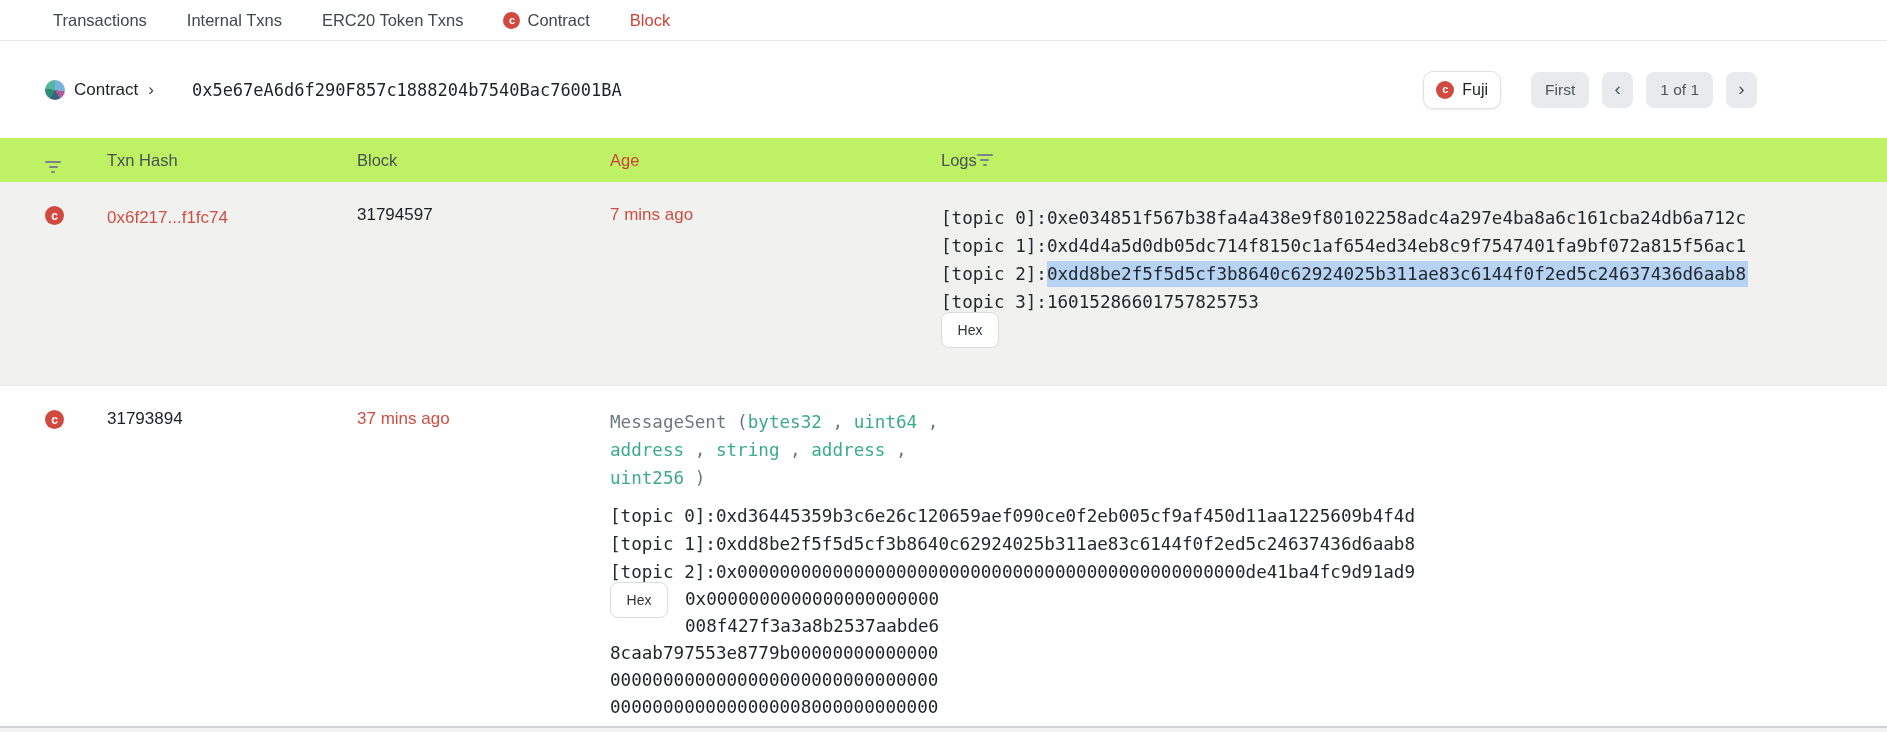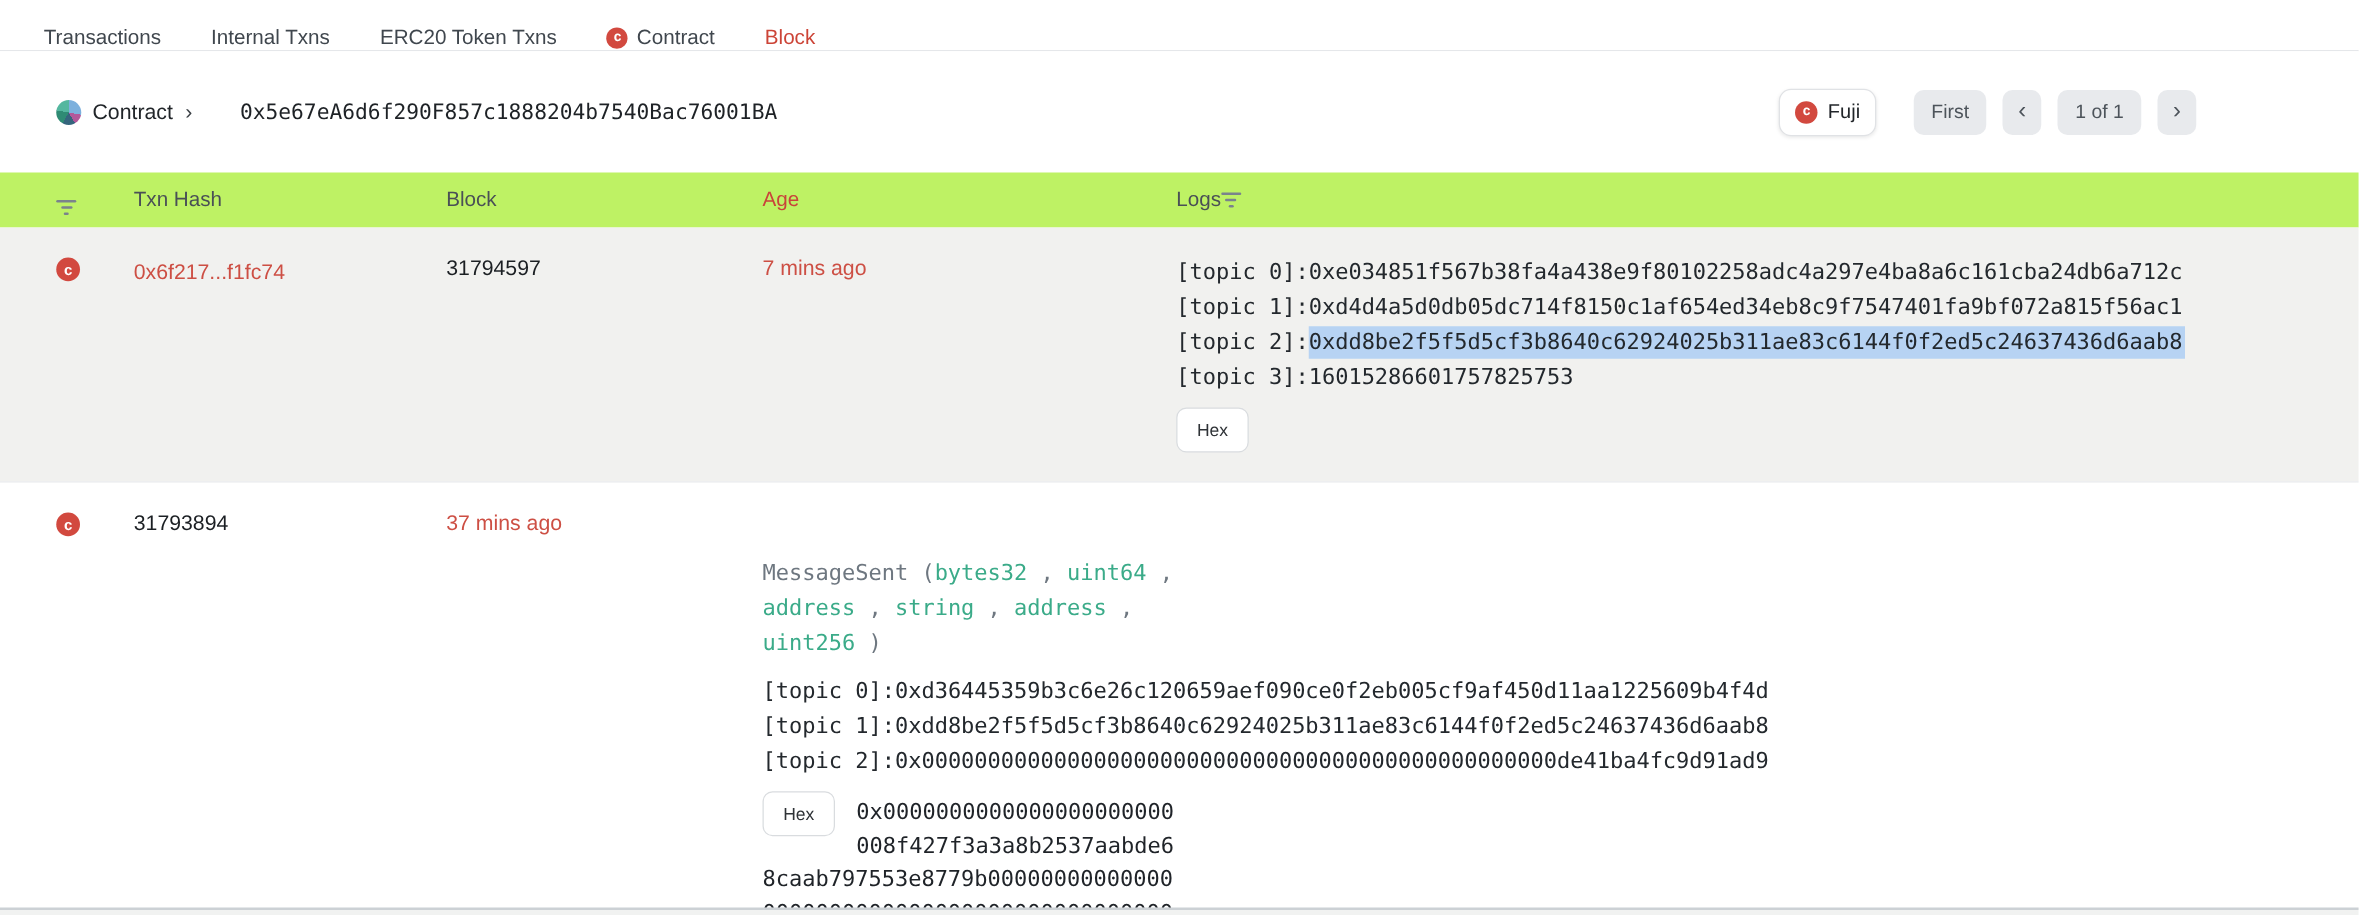--- a/index.html
+++ b/index.html
@@ -1,20 +1,20 @@
 <!DOCTYPE html>
 <html><head>
 <meta charset="utf-8">
 <style>
   * { margin:0; padding:0; box-sizing:border-box; }
   html,body { width:1887px; height:732px; overflow:hidden; background:#fff;
               font-family:"Liberation Sans", sans-serif; color:#23282d; }
 
   
-  .nav { height:41px; display:flex; align-items:flex-end; padding-left:35px;
+  .nav { height:41px; display:flex; align-items:center; padding-left:53px;
          border-bottom:1px solid #e5e7ea; background:#fff; }
   .nav-item { display:flex; align-items:center; margin-right:40px; font-size:16.5px;
               color:#40474e; cursor:pointer; white-space:nowrap; }
   .nav-item.active { color:#cc4437; }
   .c-badge { border-radius:50%; background:#d2493f; color:#fff; display:inline-flex;
              align-items:center; justify-content:center; font-weight:700; line-height:1; }
   .nav-badge { width:17px; height:17px; font-size:11px; margin-right:7px; }
 
   
   .header { height:97px; display:flex; align-items:center; padding:0 130px 0 45px;
@@ -52,25 +52,25 @@
   .cell-icon { padding-left:45px; }
   .row { padding-top:22px; }
   .row-1 { background:#f1f1ef; height:203px; overflow:hidden; }
   .row-2 { background:#ffffff; height:341px; overflow:hidden; border-top:1px solid #e7e9eb; }
   .row-badge { width:19px; height:19px; font-size:12px; margin-top:2px; }
   .txn-link { color:#cd4f44; font-size:17px; line-height:22px; padding-top:3px; cursor:pointer;
               text-decoration:none; display:inline-block; }
   .block-val { color:#1b1f23; font-size:17px; line-height:22px; padding-top:3px; cursor:pointer; }
   .age-val { color:#cd4f44; font-size:17px; line-height:22px; padding-top:3px; }
   .mono { font-family:"DejaVu Sans Mono", monospace; }
-  .event-line { font-size:17.6px; line-height:28px; margin-bottom:10px; color:#6e7780;margin-top:37px; }
+  .event-line { font-size:17.6px; line-height:28px; margin-bottom:10px; color:#6e7780; }
   .ev-type { color:#3bab89; }
   .topic-line { font-size:17.6px; line-height:28px; color:#23282d; white-space:nowrap; }
   .hl { background:#b7d3f3; padding:3px 2px 3px 0; }
-  .hexblock { margin-top:14px; display:flow-root; }
+  .hexblock { display:flow-root; }
   .hex-btn { float:left; width:58px; height:36px; margin:-4px 17px 0 0; background:#fff;
              border:1px solid #d9dcdf; border-radius:8px; font-size:14px; color:#2f3337;
              font-family:"Liberation Sans", sans-serif; cursor:pointer; }
   .hex-data { font-size:17.6px; line-height:27px; color:#1f2328; word-break:break-all; }
 
   .bottom-divider { height:2px; background:#ccd1d5; }
   .next-row-strip { height:4px; background:#f1f2f1; }
 </style>
 </head>
 <body>

